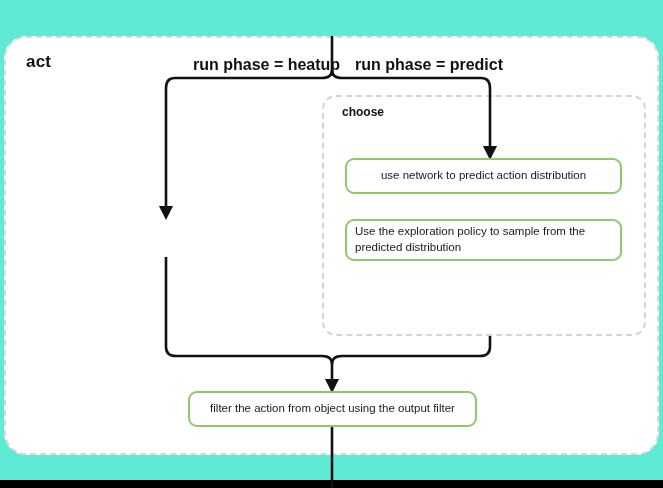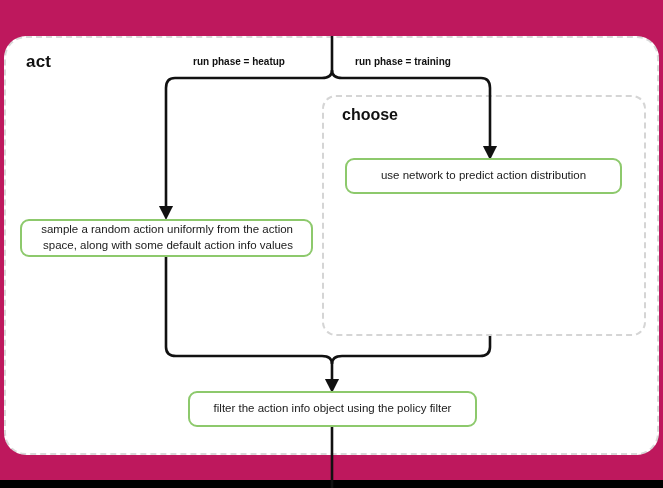--- a/index.html
+++ b/index.html
@@ -13,21 +13,21 @@
     width: 663px;
     height: 488px;
     overflow: hidden;
     font-family: "Liberation Sans", "DejaVu Sans", sans-serif;
   }
 
   #stage {
     position: relative;
     width: 663px;
     height: 480px;
-    background: #be185d;
+    background: #5eead4;
   }
 
   
   .outer-frame {
     position: absolute;
     left: 4px;
     top: 36px;
     width: 655px;
     height: 419px;
     background: #ffffff;
@@ -55,52 +55,52 @@
     background: #ffffff;
     border: 2px dashed #d5d5d5;
     border-radius: 14px;
   }
 
   .inner-title {
     position: absolute;
     left: 342px;
     top: 105px;
     width: 120px;
-    font-size: 16px;
+    font-size: 12px;
     font-weight: bold;
     color: #111111;
     line-height: 1.25;
   }
 
   
   .gbox {
     position: absolute;
     background: #ffffff;
     border: 2px solid #8dc96c;
     border-radius: 9px;
     display: flex;
     align-items: center;
     justify-content: center;
-    text-align: right;
+    text-align: left;
     font-size: 11.5px;
     color: #1a1a1a;
     line-height: 1.35;
-    padding: 2px 18px;
+    padding: 2px 8px;
   }
 
   #box-sample   { left: 20px;  top: 219px; width: 293px; height: 38px; }
   #box-predict  { left: 345px; top: 158px; width: 277px; height: 36px; }
   #box-explore  { left: 345px; top: 219px; width: 277px; height: 42px; }
   #box-actinfo  { left: 345px; top: 274px; width: 277px; height: 42px; }
   #box-filter   { left: 188px; top: 391px; width: 289px; height: 36px; }
 
   
   .branch-label {
     position: absolute;
-    font-size: 10px;
+    font-size: 16px;
     font-weight: bold;
     color: #111111;
     white-space: nowrap;
   }
   #label-heatup   { left: 193px; top: 56px; }
   #label-training { left: 355px; top: 56px; }
 
   
   .edges {
     position: absolute;
@@ -140,23 +140,23 @@
 
     <path d="M 490 336 L 490 347 Q 490 356 480 356 L 342 356" fill="none" stroke="#111111" stroke-width="2.6" stroke-linecap="butt"></path>
 
     <path d="M 322 356 Q 332 356 332 364 L 332 386" fill="none" stroke="#111111" stroke-width="2.6" stroke-linecap="butt" marker-end="url(#arrow)"></path>
     <path d="M 342 356 Q 332 356 332 364" fill="none" stroke="#111111" stroke-width="2.6" stroke-linecap="butt"></path>
 
     <path d="M 332 427 L 332 488" fill="none" stroke="#111111" stroke-width="2.6" stroke-linecap="butt"></path>
   </svg>
 
   <div class="branch-label" id="label-heatup">run phase = heatup</div>
-  <div class="branch-label" id="label-training">run phase = training</div>
+  <div class="branch-label" id="label-training">run phase = predict</div>
 
-  <div class="gbox" id="box-sample">sample a random action uniformly from the action space, along with some default action info values</div>
 
   <div class="gbox" id="box-predict">use network to predict action distribution</div>
 
+  <div class="gbox" id="box-explore">Use the exploration policy to sample from the predicted distribution</div>
 
 
-  <div class="gbox" id="box-filter">filter the action info object using the policy filter</div>
+  <div class="gbox" id="box-filter">filter the action from object using the output filter</div>
 
 </div>
 
 </body></html>

